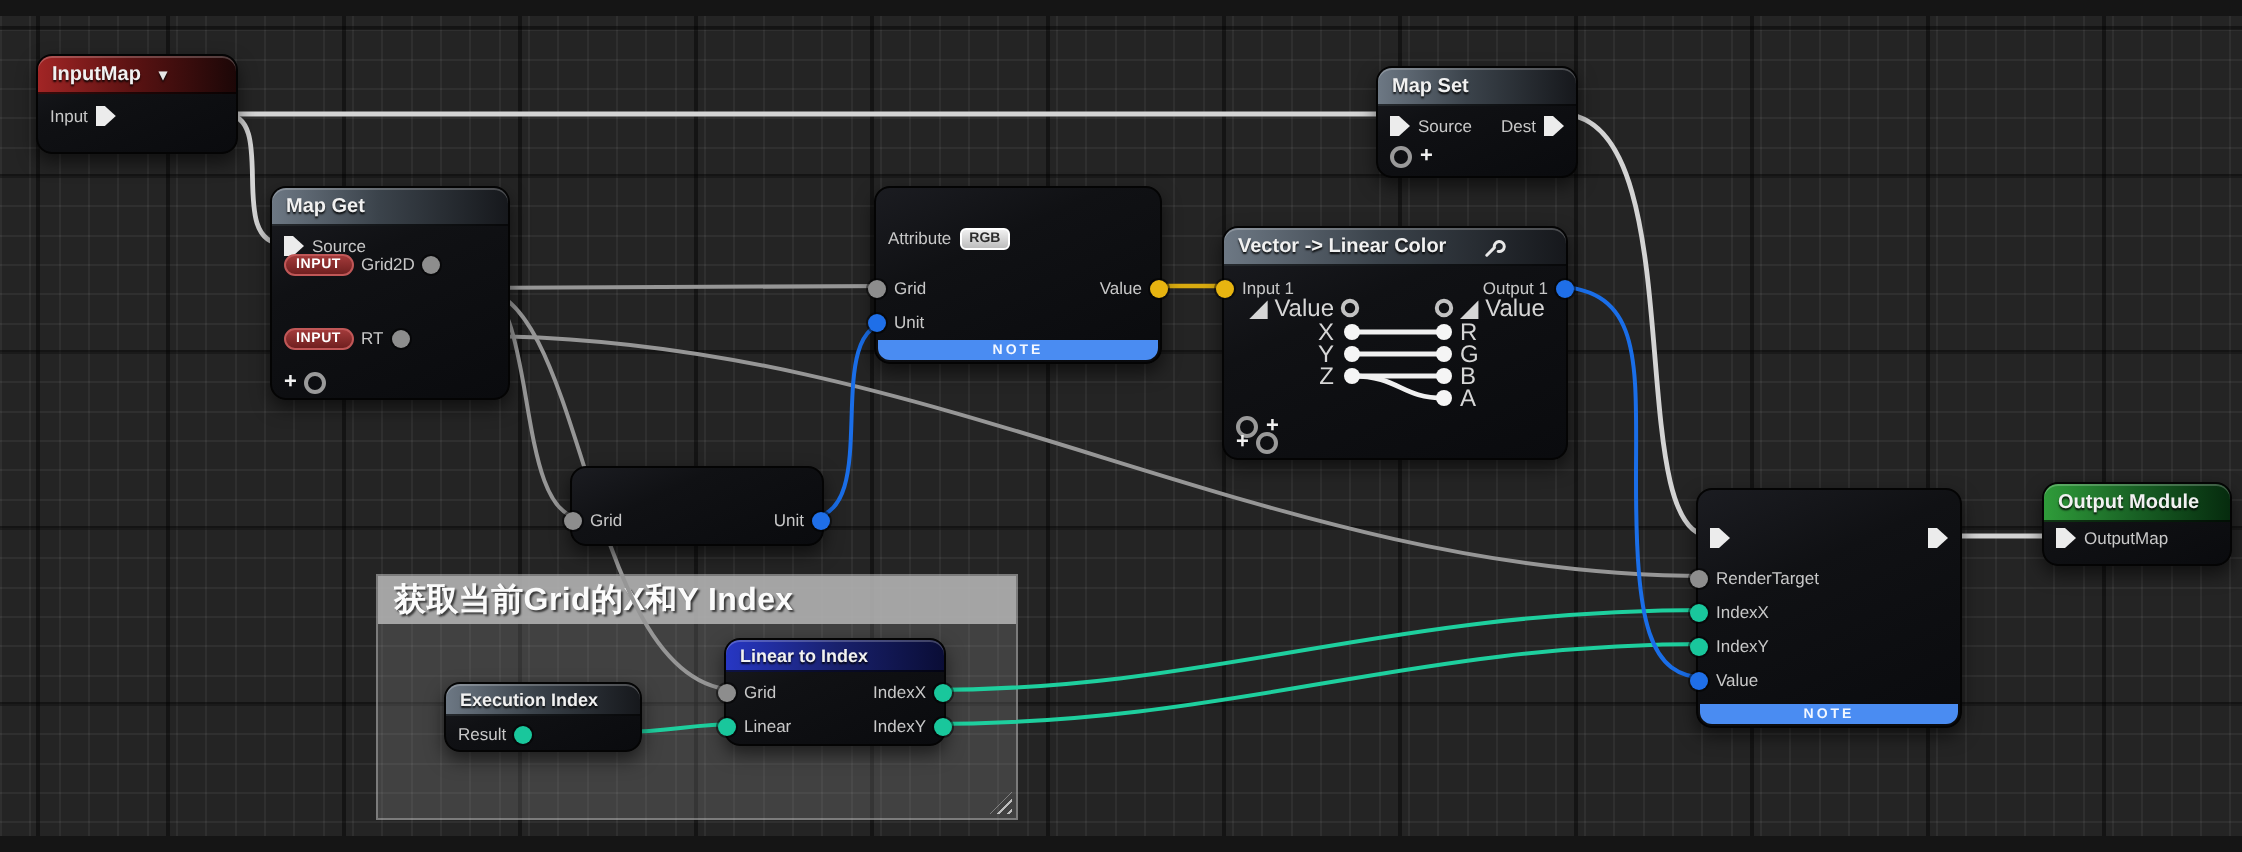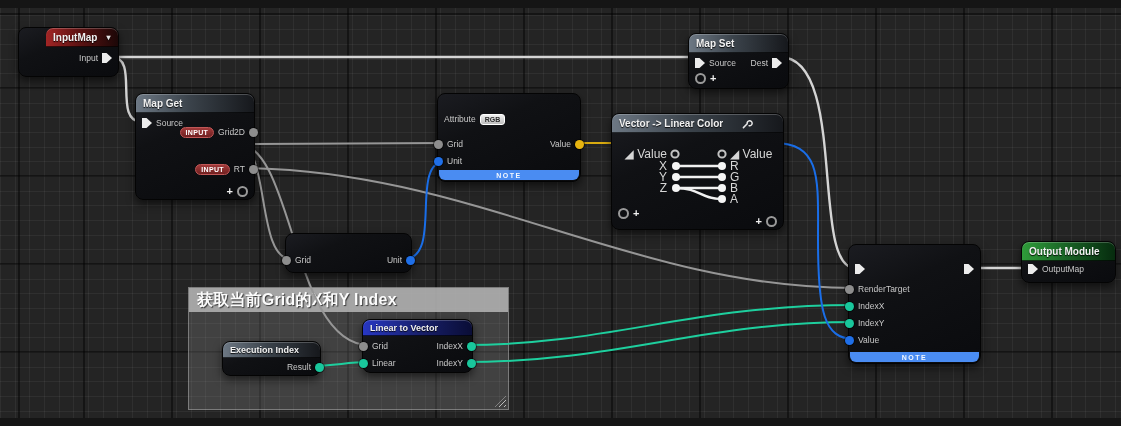--- a/index.html
+++ b/index.html
@@ -32,31 +32,31 @@
   #wires path{pointer-events:stroke;}
 
   
   .node{position:absolute;z-index:3;border:1px solid #040404;border-radius:8px;
     background:linear-gradient(155deg,#1b1c21 0%,#101114 35%,#0a0b0e 100%);
     box-shadow:0 4px 9px rgba(0,0,0,.55);color:#c8c8c8;}
   .hdr{height:18px;display:flex;align-items:center;gap:5px;padding:0 7px;
     border-radius:7px 7px 0 0;border-bottom:1px solid rgba(0,0,0,.65);
     font-size:10px;font-weight:bold;color:#f1f1f1;text-shadow:0 1px 1px rgba(0,0,0,.9);
     box-shadow:inset 0 1px 0 rgba(255,255,255,.22);white-space:nowrap;}
-  .hdr-red   {background:linear-gradient(to right,#a22525 0%,#5e1313 45%,#1c0707 100%);margin-left:27px;}
+  .hdr-red   {background:linear-gradient(to right,#a22525 0%,#5e1313 45%,#1c0707 100%);}
   .hdr-gray  {background:linear-gradient(to right,#6d7884 0%,#3b434b 45%,#16181c 100%);}
   .hdr-navy  {background:linear-gradient(to right,#2b3c99 0%,#1a2360 50%,#0a0d2e 100%);}
   .hdr-indigo{background:linear-gradient(to right,#2737c4 0%,#19216e 50%,#0a0d36 100%);}
   .hdr-green {background:linear-gradient(to right,#2f9c3a 0%,#186024 50%,#062b0e 100%);}
   .hdr-sm{height:15px;font-size:9px;}
 
   .row{position:absolute;left:0;right:0;display:flex;align-items:center;gap:4px;
     height:12px;transform:translateY(-50%);padding:0 6px;
     font-size:8.5px;color:#c8c8c8;white-space:nowrap;}
-  .jr{justify-content:flex-end}.jb{justify-content:space-between}
+  .jr{}.jb{justify-content:space-between}
   .grp{display:flex;align-items:center;gap:4px;}
 
   .p-exec{width:10px;height:10px;flex:0 0 auto;background:#ececec;
     clip-path:polygon(0 0,45% 0,100% 50%,45% 100%,0 100%);}
   .p-dot{width:9px;height:9px;flex:0 0 auto;border-radius:50%;
     box-shadow:0 0 0 1px rgba(0,0,0,.45);}
   .c-gray{background:#8d8d8d}.c-blue{background:#1f6fe8}.c-teal{background:#19c79c}
   .c-yellow{background:#e7b410}
   .p-hollow{width:7px;height:7px;flex:0 0 auto;border-radius:50%;
     border:2px solid #9a9a9a;background:transparent;}
@@ -170,20 +170,30 @@
     </div>
     <div class="note-bar">NOTE</div>
   </div>
 
   <div class="node" style="left:611px;top:113px;width:171px;height:115px">
     <div class="hdr hdr-gray">
       <span>Vector -&gt; Linear Color</span>
       <svg width="11" height="11" viewBox="0 0 11 11" style="margin-left:14px">
         <path d="M1.4 9.6 L5.2 5.8 M5.2 5.8 a2.5 2.5 0 1 1 1.9 1.9" stroke="#e8e8e8" stroke-width="1.5" fill="none" stroke-linecap="round"></path>
       </svg>
+    </div>
+    <div class="row jb" style="top:30px">
+      <span class="grp">
+          <div class="p-dot c-yellow pl"></div>
+        <span>Input 1</span>
+        </span>
+      <span class="grp">
+          <span>Output 1</span>
+        <div class="p-dot c-blue pr"></div>
+        </span>
     </div>
     <svg style="position:absolute;left:0;top:0;pointer-events:none" width="171" height="115">
       <g stroke="#f0f0f0" stroke-width="2.4" fill="none">
         <path d="M64,52 H110"></path>
           <path d="M64,63 H110"></path>
           <path d="M64,74 H110"></path>
         <path d="M64,74 C88,74 88,85 110,85"></path>
       </g>
       <g fill="#f5f5f5">
         <circle cx="64" cy="52" r="4"></circle>
@@ -256,21 +266,21 @@
       <span>Execution Index</span>
     </div>
     <div class="row jr" style="top:25px">
       <span>Result</span>
       <div class="p-dot c-teal pr"></div>
     </div>
   </div>
 
   <div class="node" style="left:362px;top:319px;width:109px;height:52px">
     <div class="hdr hdr-sm hdr-indigo">
-      <span>Linear to Vector</span>
+      <span>Linear to Index</span>
     </div>
     <div class="row jb" style="top:26px">
       <span class="grp">
           <div class="p-dot c-gray pl"></div>
         <span>Grid</span>
         </span>
       <span class="grp">
           <span>IndexX</span>
         <div class="p-dot c-teal pr"></div>
         </span>

